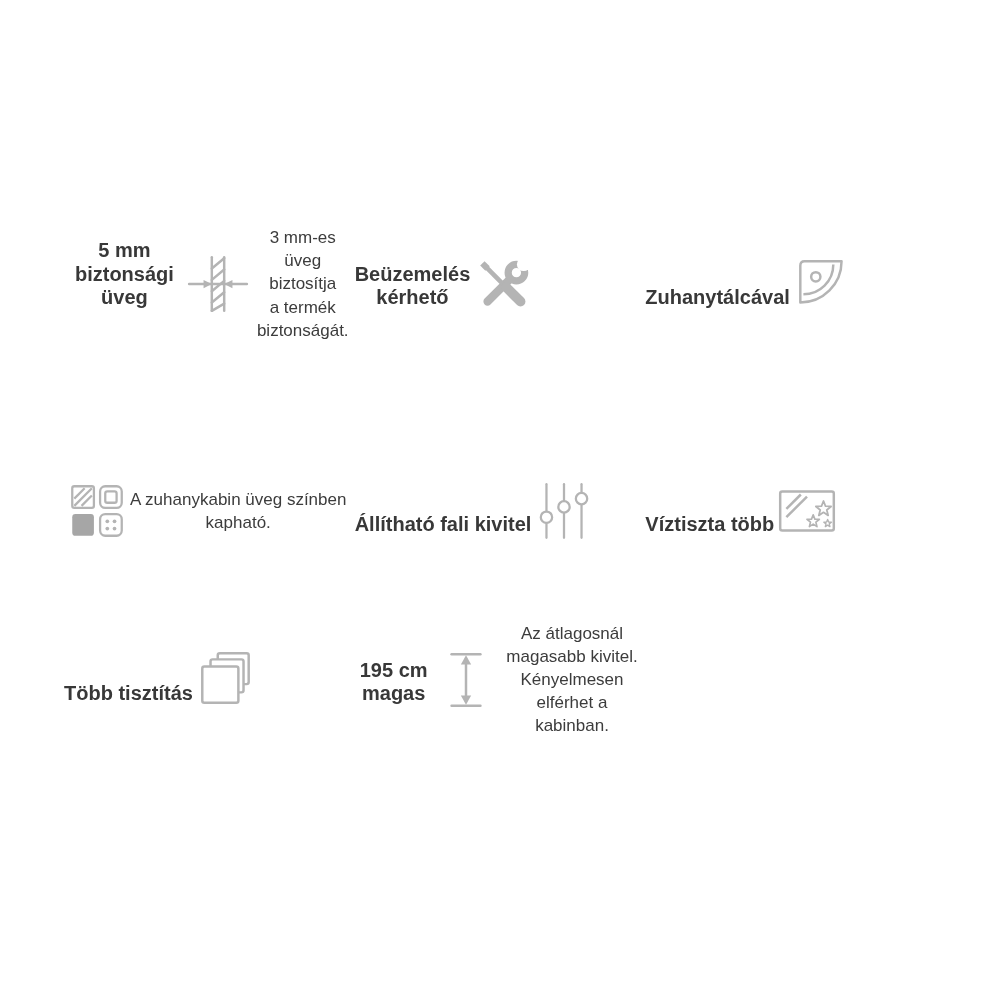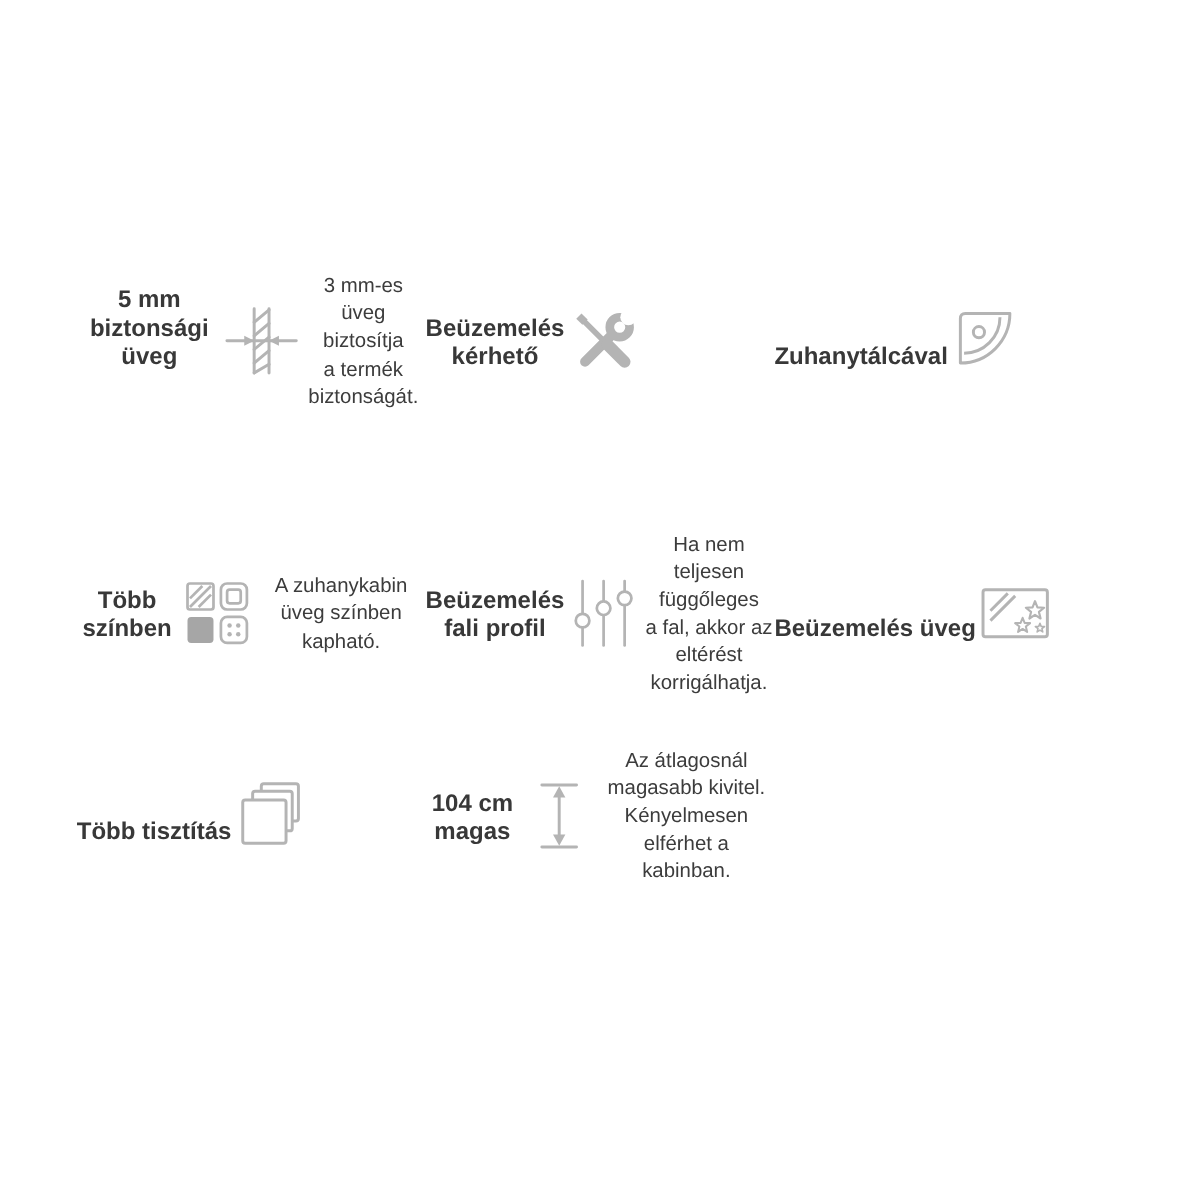--- a/index.html
+++ b/index.html
@@ -112,21 +112,20 @@
         <g stroke="#b4b4b4" stroke-width="2.4" fill="none" stroke-linejoin="round">
           <path d="M14 10 L50 10 A40 40 0 0 1 10 50 L10 14 Q10 10 14 10 Z"></path>
           <path d="M42 13 A29 29 0 0 1 13 42"></path>
           <circle cx="25" cy="25" r="4.5"></circle>
         </g>
       </svg>
     </div>
   </section>
 
   <section class="feature">
-    <h3 class="title">Több színben</h3>
     <div class="icon">
       <svg viewBox="0 0 64 64" aria-hidden="true">
         <g stroke="#b4b4b4" stroke-width="2.2" fill="none">
           <rect x="8" y="8" width="21" height="21" rx="2"></rect>
           <line x1="10" y1="20" x2="20" y2="10"></line>
           <line x1="10" y1="27" x2="27" y2="10"></line>
           <line x1="17" y1="27" x2="27" y2="17"></line>
           <rect x="35" y="8" width="21" height="21" rx="5"></rect>
           <rect x="40" y="13" width="11" height="11" rx="2"></rect>
           <rect x="35" y="35" width="21" height="21" rx="5"></rect>
@@ -136,40 +135,37 @@
         <circle cx="49" cy="42" r="1.8" fill="#b4b4b4"></circle>
         <circle cx="42" cy="49" r="1.8" fill="#b4b4b4"></circle>
         <circle cx="49" cy="49" r="1.8" fill="#b4b4b4"></circle>
       </svg>
     </div>
     <p class="desc">A zuhanykabin üveg színben
 kapható.</p>
   </section>
 
   <section class="feature">
-    <h3 class="title">Beüzemelés fali profil</h3>
+    <h3 class="title">Állítható fali kivitel</h3>
     <div class="icon">
       <svg viewBox="0 0 64 64" aria-hidden="true">
         <g stroke="#b4b4b4" stroke-width="2.2" fill="none" stroke-linecap="round">
           <line x1="15" y1="6" x2="15" y2="58"></line>
           <line x1="32" y1="6" x2="32" y2="58"></line>
           <line x1="49" y1="6" x2="49" y2="58"></line>
           <circle cx="15" cy="38" r="5.5" fill="#ffffff"></circle>
           <circle cx="32" cy="28" r="5.5" fill="#ffffff"></circle>
           <circle cx="49" cy="20" r="5.5" fill="#ffffff"></circle>
         </g>
       </svg>
     </div>
-    <p class="desc">Ha nem teljesen függőleges
-a fal, akkor az eltérést
-korrigálhatja.</p>
-  </section>
-
-  <section class="feature">
-    <h3 class="title">Beüzemelés üveg</h3>
+  </section>
+
+  <section class="feature">
+    <h3 class="title">Víztiszta több</h3>
     <div class="icon">
       <svg viewBox="0 0 64 64" aria-hidden="true">
         <defs>
           <path id="star-shape" d="M0,-7 L1.8,-2.4 L6.7,-2.2 L2.9,0.9 L4.1,5.7 L0,3 L-4.1,5.7 L-2.9,0.9 L-6.7,-2.2 L-1.8,-2.4 Z"></path>
         </defs>
         <g stroke="#b4b4b4" stroke-width="2.4" fill="none" stroke-linejoin="round">
           <rect x="6" y="13" width="52" height="38" rx="2"></rect>
           <line x1="12" y1="30" x2="26" y2="16"></line>
           <line x1="12" y1="38" x2="32" y2="18"></line>
         </g>
@@ -187,21 +183,21 @@
         <g stroke="#b4b4b4" stroke-width="2.4" fill="#ffffff" stroke-linejoin="round">
           <rect x="24" y="6" width="30" height="30" rx="2"></rect>
           <rect x="17" y="12" width="32" height="32" rx="2"></rect>
           <rect x="9" y="19" width="35" height="35" rx="2"></rect>
         </g>
       </svg>
     </div>
   </section>
 
   <section class="feature">
-    <h3 class="title">104 cm magas</h3>
+    <h3 class="title">195 cm magas</h3>
     <div class="icon">
       <svg viewBox="0 0 64 64" aria-hidden="true">
         <g stroke="#b4b4b4" stroke-width="2.4" stroke-linecap="round">
           <line x1="18" y1="7" x2="46" y2="7"></line>
           <line x1="18" y1="57" x2="46" y2="57"></line>
           <line x1="32" y1="13" x2="32" y2="51"></line>
         </g>
         <path d="M32 8 L27 17 L37 17 Z" fill="#b4b4b4"></path>
         <path d="M32 56 L27 47 L37 47 Z" fill="#b4b4b4"></path>
       </svg>

